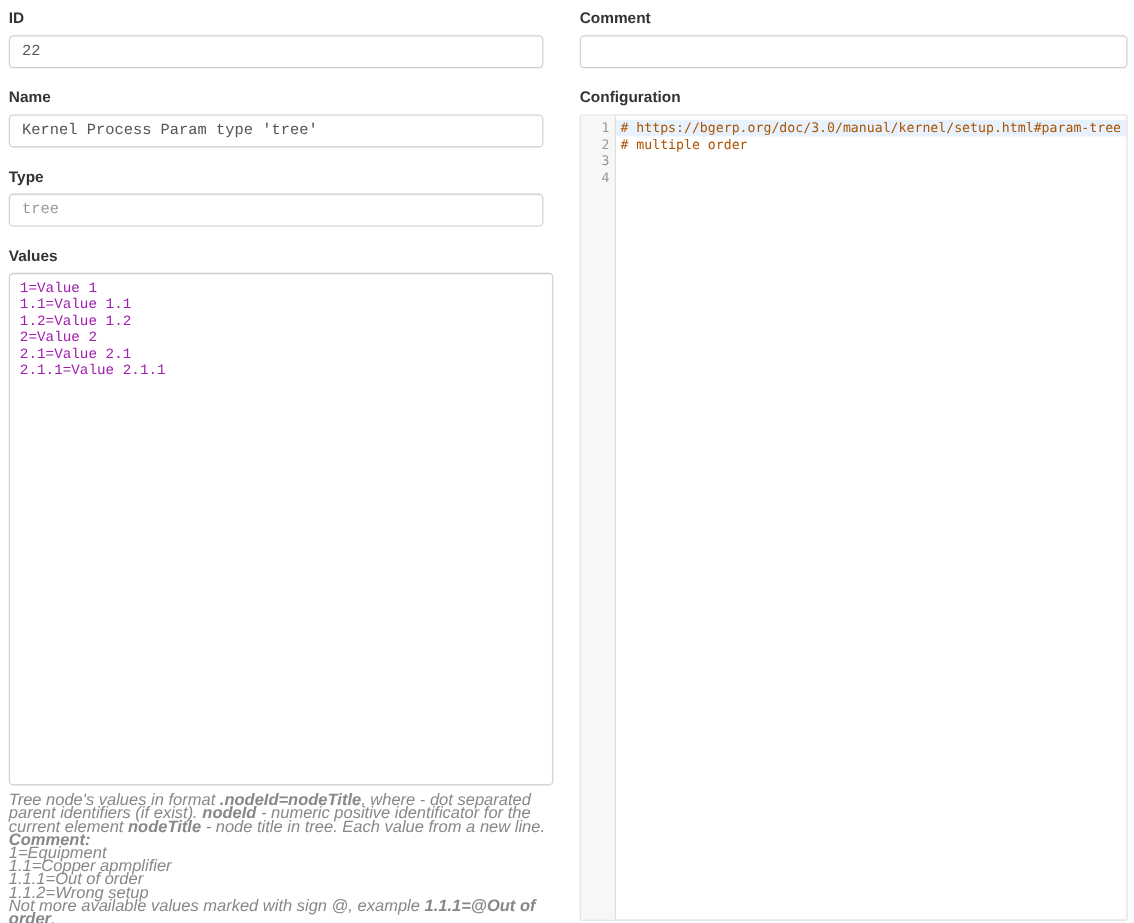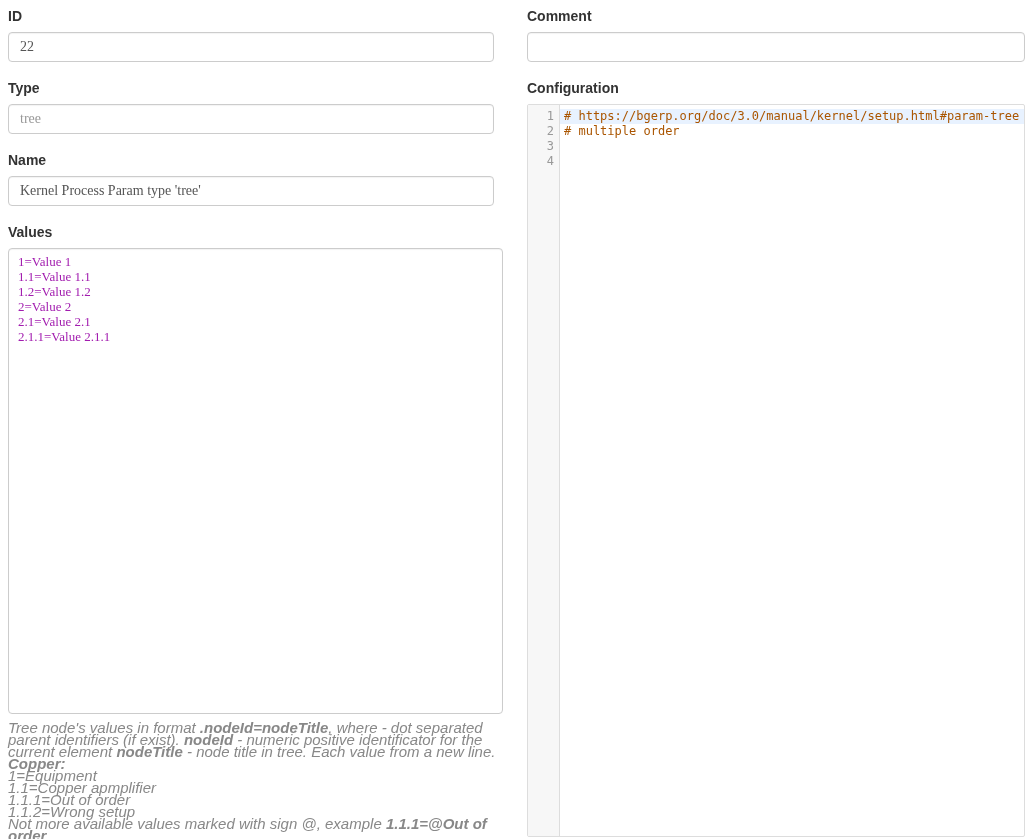--- a/index.html
+++ b/index.html
@@ -16,21 +16,21 @@
     align-items: start;
   }
   .label {
     font-size: 14px; font-weight: bold; color: #333;
     line-height: 16px; margin: 0 0 8px 0;
   }
   .group { margin-bottom: 18px; }
   .group.last { margin-bottom: 0; }
   .fc {
     display: block; border: 1px solid #ccc; border-radius: 4px;
-    background: #fff; color: #555; font-family: Liberation Serif, serif; outline: none;
+    background: #fff; color: #555; font-family: Liberation Mono, monospace; outline: none;
     box-shadow: inset 0 1px 1px rgba(0,0,0,0.05);
   }
   input.fc { height: 30px; padding: 5px 11px; font-size: 14px; }
   .left-input { width: 486px; }
   .full-input { width: 100%; }
   input.readonly { color: #999; }
   textarea.fc {
     width: 100%; height: 466px; padding: 5px 9px;
     font-size: 13px; line-height: 15px; color: #a21caf; resize: none;
   }
@@ -60,39 +60,39 @@
 
 <div class="cols">
 
   <div>
     <div class="group">
       <div class="label">ID</div>
       <input class="fc left-input" type="text" value="22" style="">
     </div>
 
     <div class="group">
-      <div class="label">Type</div>
-      <input class="fc left-input readonly" type="text" value="tree" style="">
+      <div class="label">Name</div>
+      <input class="fc left-input" type="text" value="Kernel Process Param type 'tree'" style="">
     </div>
 
     <div class="group">
-      <div class="label">Name</div>
-      <input class="fc left-input" type="text" value="Kernel Process Param type 'tree'" style="">
+      <div class="label">Type</div>
+      <input class="fc left-input readonly" type="text" value="tree" style="">
     </div>
 
     <div class="group last">
       <div class="label">Values</div>
       <textarea class="fc" spellcheck="false" style="">1=Value 1
 1.1=Value 1.1
 1.2=Value 1.2
 2=Value 2
 2.1=Value 2.1
 2.1.1=Value 2.1.1</textarea>
       <div class="help"><span>Tree node's values in format </span><b>.nodeId=nodeTitle</b><span>, where - dot separated parent identifiers (if exist). </span><b>nodeId</b><span> - numeric positive identificator for the current element </span><b>nodeTitle</b><span> - node title in tree. Each value from a new line.
-</span><b>Copper:</b><span>
+</span><b>Comment:</b><span>
 1=Equipment
 1.1=Copper apmplifier
 1.1.1=Out of order
 1.1.2=Wrong setup
 Not more available values marked with sign @, example </span><b>1.1.1=@Out of order</b><span>.</span></div>
     </div>
   </div>
 
   <div>
     <div class="group">

